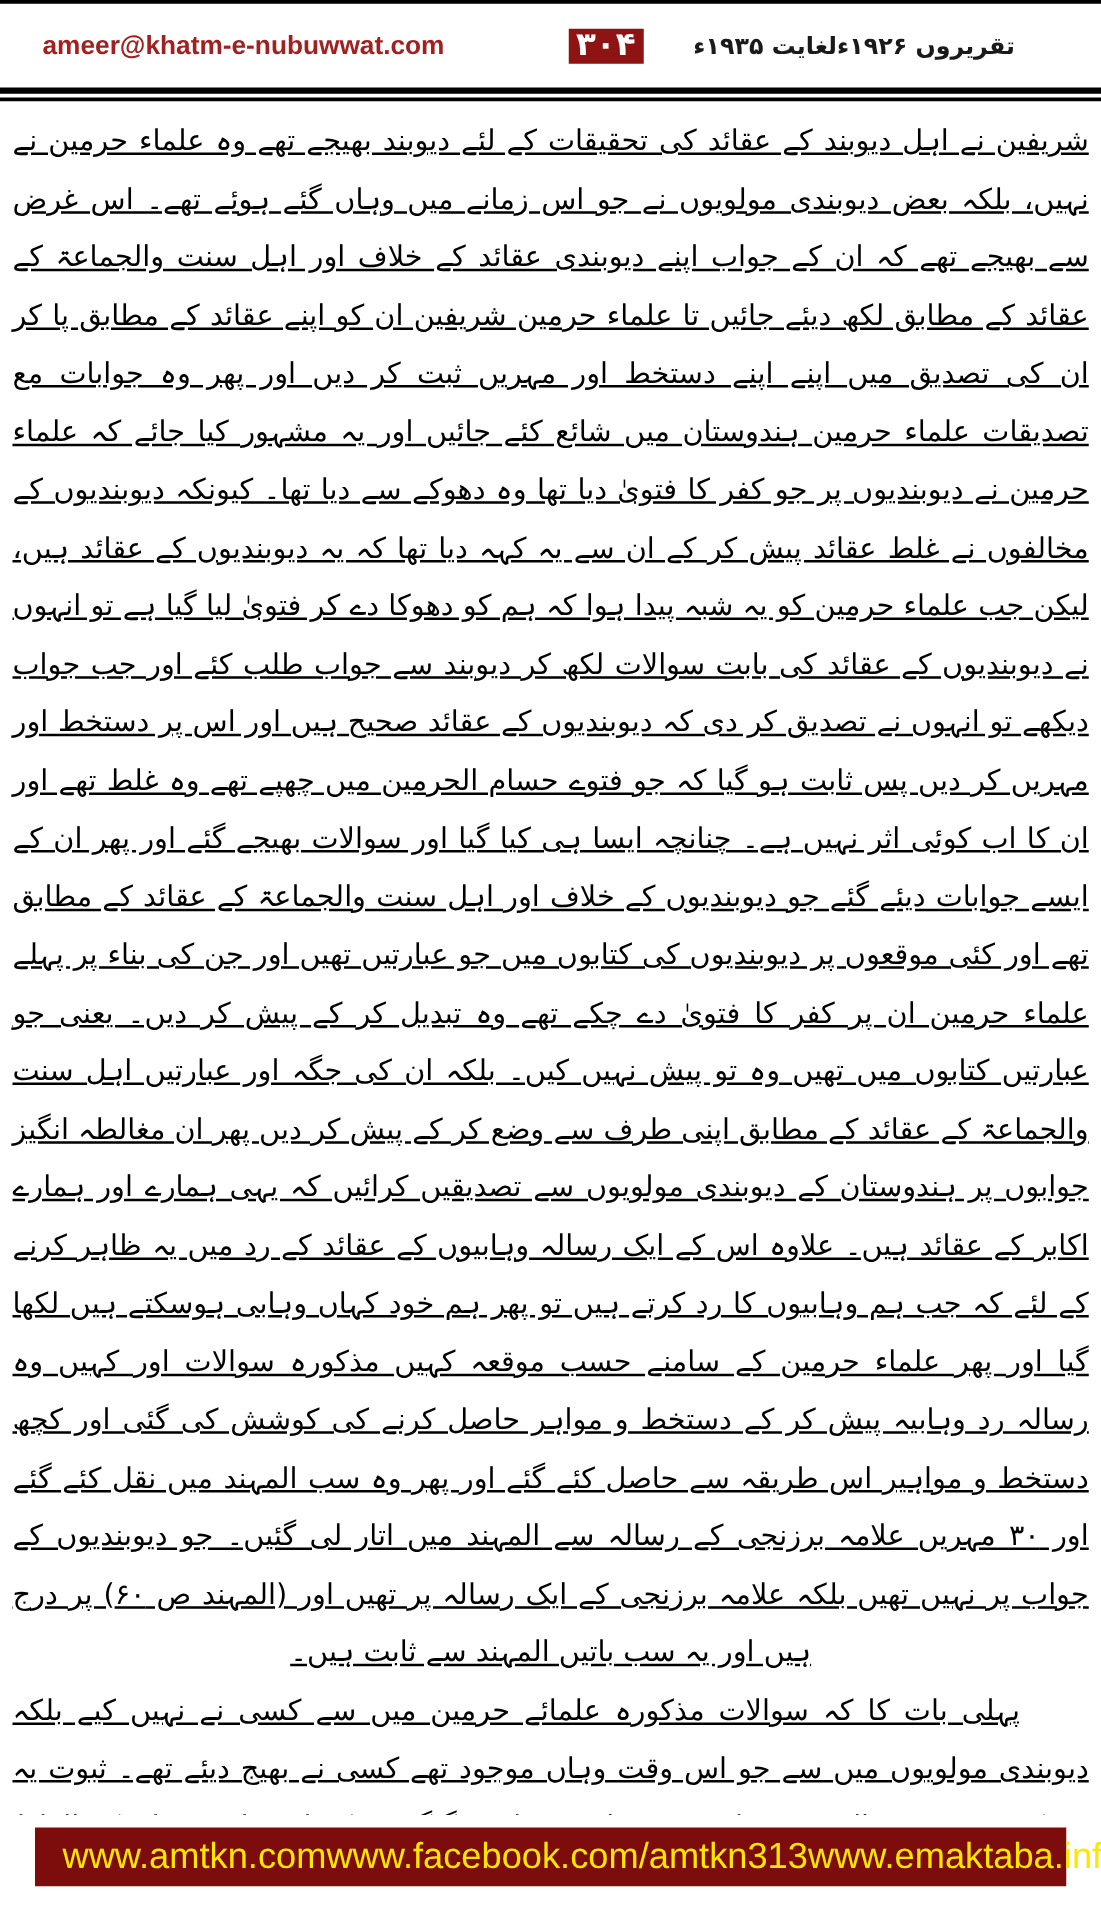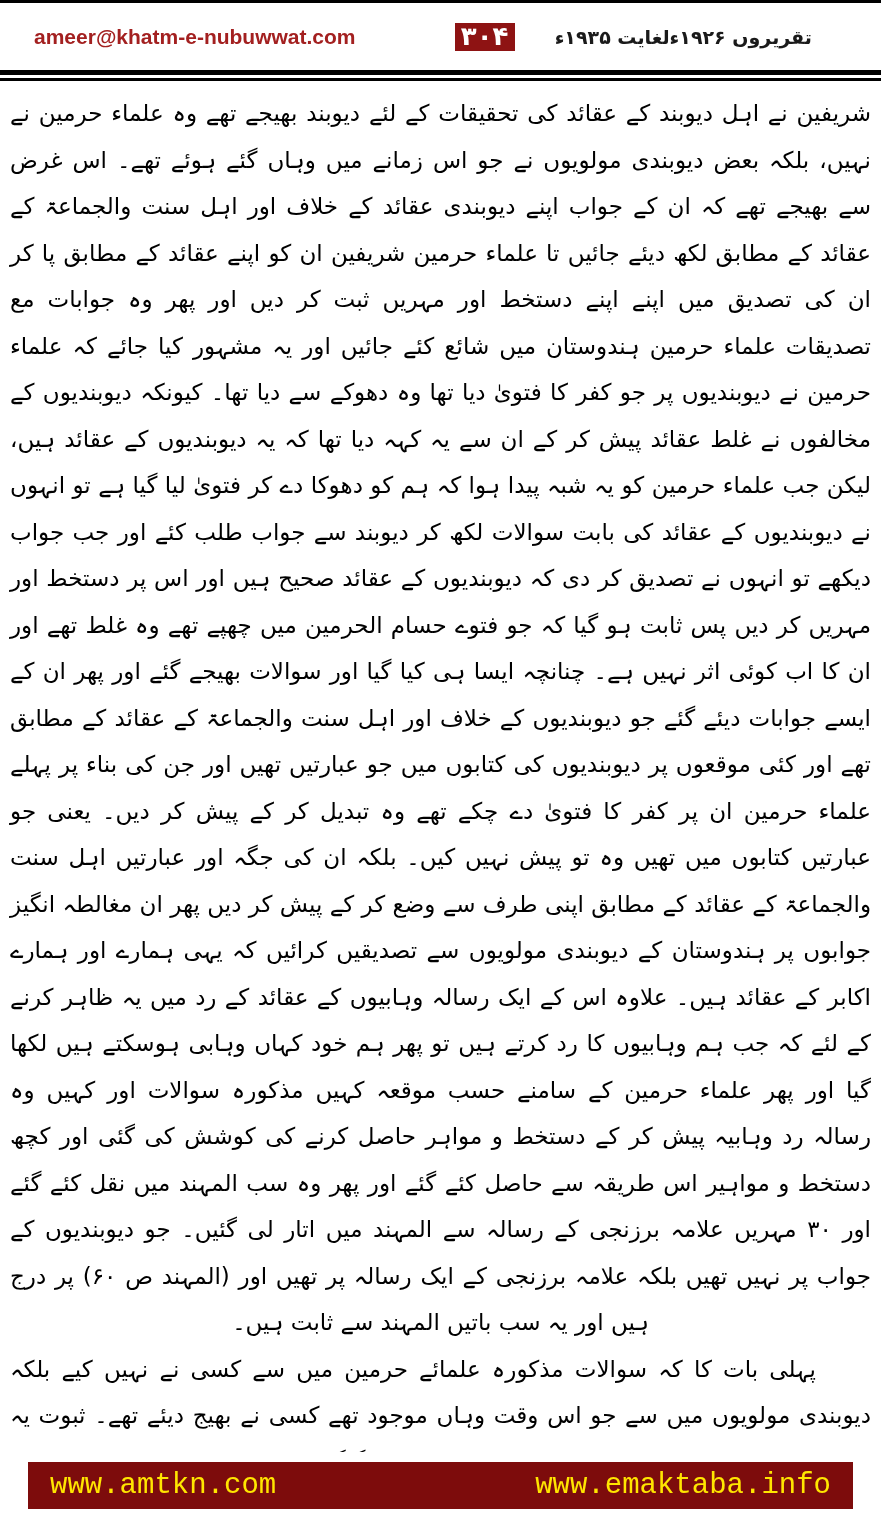--- a/index.html
+++ b/index.html
@@ -85,38 +85,39 @@
     width: 100%;
     height: 1368px;
     padding: 6px 10px 0 10px;
     direction: rtl;
     text-align: justify;
     text-align-last: center;
     color: #000000;
     font-size: 23px;
     line-height: 46.5px;
     overflow: hidden;
+    text-decoration: underline;
   }
   .body-text p { margin: 0; }
   .body-text p.indent { text-indent: 55px; }
   
   .footer-bar {
     position: absolute;
     left: 28px;
     right: 28px;
     bottom: 22px;
     height: 47px;
     background: #7d0c0c;
     display: flex;
     align-items: center;
     justify-content: space-between;
     padding: 0 22px;
   }
   .footer-link {
-    font-family: Liberation Mono, monospace;
+    font-family: Liberation Sans, sans-serif;
     font-size: 29px;
     color: #ffe600;
     text-decoration: none;
     white-space: nowrap;
     cursor: pointer;
   }
 </style>
 </head>
 <body>
 
@@ -137,16 +138,17 @@
   <div class="double-rule"></div>
 
   <div class="body-text" dir="rtl">
     <p>شریفین نے اہل دیوبند کے عقائد کی تحقیقات کے لئے دیوبند بھیجے تھے وہ علماء حرمین نے نہیں، بلکہ بعض دیوبندی مولویوں نے جو اس زمانے میں وہاں گئے ہوئے تھے۔ اس غرض سے بھیجے تھے کہ ان کے جواب اپنے دیوبندی عقائد کے خلاف اور اہل سنت والجماعۃ کے عقائد کے مطابق لکھ دیئے جائیں تا علماء حرمین شریفین ان کو اپنے عقائد کے مطابق پا کر ان کی تصدیق میں اپنے اپنے دستخط اور مہریں ثبت کر دیں اور پھر وہ جوابات مع تصدیقات علماء حرمین ہندوستان میں شائع کئے جائیں اور یہ مشہور کیا جائے کہ علماء حرمین نے دیوبندیوں پر جو کفر کا فتویٰ دیا تھا وہ دھوکے سے دیا تھا۔ کیونکہ دیوبندیوں کے مخالفوں نے غلط عقائد پیش کر کے ان سے یہ کہہ دیا تھا کہ یہ دیوبندیوں کے عقائد ہیں، لیکن جب علماء حرمین کو یہ شبہ پیدا ہوا کہ ہم کو دھوکا دے کر فتویٰ لیا گیا ہے تو انہوں نے دیوبندیوں کے عقائد کی بابت سوالات لکھ کر دیوبند سے جواب طلب کئے اور جب جواب دیکھے تو انہوں نے تصدیق کر دی کہ دیوبندیوں کے عقائد صحیح ہیں اور اس پر دستخط اور مہریں کر دیں پس ثابت ہو گیا کہ جو فتوے حسام الحرمین میں چھپے تھے وہ غلط تھے اور ان کا اب کوئی اثر نہیں ہے۔ چنانچہ ایسا ہی کیا گیا اور سوالات بھیجے گئے اور پھر ان کے ایسے جوابات دیئے گئے جو دیوبندیوں کے خلاف اور اہل سنت والجماعۃ کے عقائد کے مطابق تھے اور کئی موقعوں پر دیوبندیوں کی کتابوں میں جو عبارتیں تھیں اور جن کی بناء پر پہلے علماء حرمین ان پر کفر کا فتویٰ دے چکے تھے وہ تبدیل کر کے پیش کر دیں۔ یعنی جو عبارتیں کتابوں میں تھیں وہ تو پیش نہیں کیں۔ بلکہ ان کی جگہ اور عبارتیں اہل سنت والجماعۃ کے عقائد کے مطابق اپنی طرف سے وضع کر کے پیش کر دیں پھر ان مغالطہ انگیز جوابوں پر ہندوستان کے دیوبندی مولویوں سے تصدیقیں کرائیں کہ یہی ہمارے اور ہمارے اکابر کے عقائد ہیں۔ علاوہ اس کے ایک رسالہ وہابیوں کے عقائد کے رد میں یہ ظاہر کرنے کے لئے کہ جب ہم وہابیوں کا رد کرتے ہیں تو پھر ہم خود کہاں وہابی ہوسکتے ہیں لکھا گیا اور پھر علماء حرمین کے سامنے حسب موقعہ کہیں مذکورہ سوالات اور کہیں وہ رسالہ رد وہابیہ پیش کر کے دستخط و مواہر حاصل کرنے کی کوشش کی گئی اور کچھ دستخط و مواہیر اس طریقہ سے حاصل کئے گئے اور پھر وہ سب المہند میں نقل کئے گئے اور ۳۰ مہریں علامہ برزنجی کے رسالہ سے المہند میں اتار لی گئیں۔ جو دیوبندیوں کے جواب پر نہیں تھیں بلکہ علامہ برزنجی کے ایک رسالہ پر تھیں اور (المہند ص ۶۰) پر درج ہیں اور یہ سب باتیں المہند سے ثابت ہیں۔</p>
     <p class="indent">پہلی بات کا کہ سوالات مذکورہ علمائے حرمین میں سے کسی نے نہیں کیے بلکہ دیوبندی مولویوں میں سے جو اس وقت وہاں موجود تھے کسی نے بھیج دیئے تھے۔ ثبوت یہ ہے کہ ۲۳ ویں سوال میں مولوی رشید احمد صاحب گنگوہی کے لئے علامہ زماں کے الفاظ لکھے گئے ہیں یعنی سوال ان الفاظ میں کیا گیا کہ کیا علامہ زماں مولوی رشید احمد صاحب گنگوہی نے کہا ہے کہ: ’’حق تعالیٰ نعوذ باللہ جھوٹ بولتا ہے۔‘‘ اور ظاہر ہے کہ وہ علماء حرمین جو مولوی رشید احمد صاحب پر کچھ ہی مدت پہلے کفر کا فتویٰ دے چکے تھے وہ از سر نو تحقیقات سے پہلے ان کو علامہ زماں نہیں لکھ سکتے تھے۔ پھر اکیسویں سوال کے جواب میں کرنے والوں کو مخاطب کر کے یہ لکھا گیا ہے کہ ہندوستان کی مولود کی مجلسوں میں آپ نے خود دیکھا ہے کہ واہیات و موضوع روایات بیان ہوتی ہیں اور اس سے ثابت ہے کہ سوال کرنے والے وہ لوگ تھے جو ہندوستان کی مولود کی مجلسیں خوب دیکھے ہوئے تھے اور جواب بھی اچھی طرح سن چکے تھے کہ ان مجلسوں میں واہیات اور موضوع روایات بیان ہوا کرتی ہیں اور ایسے لوگ جو ہندوستان کی مولود کی مجلسوں میں شریک ہوں اور اردو زبان کی تقریروں میں واہیات اور موضوع روایات کا بیان ہونا معلوم کر لیں ہندوستانی مولوی ہی ہوسکتے نہ کہ علماء حرم۔</p>
 
   </div>
 
   <div class="footer-bar">
     <a class="footer-link">www.amtkn.com</a>
+    <a class="footer-link">www.facebook.com/amtkn313</a>
     <a class="footer-link">www.emaktaba.info</a>
   </div>
 
 </div>
 
 </body></html>

